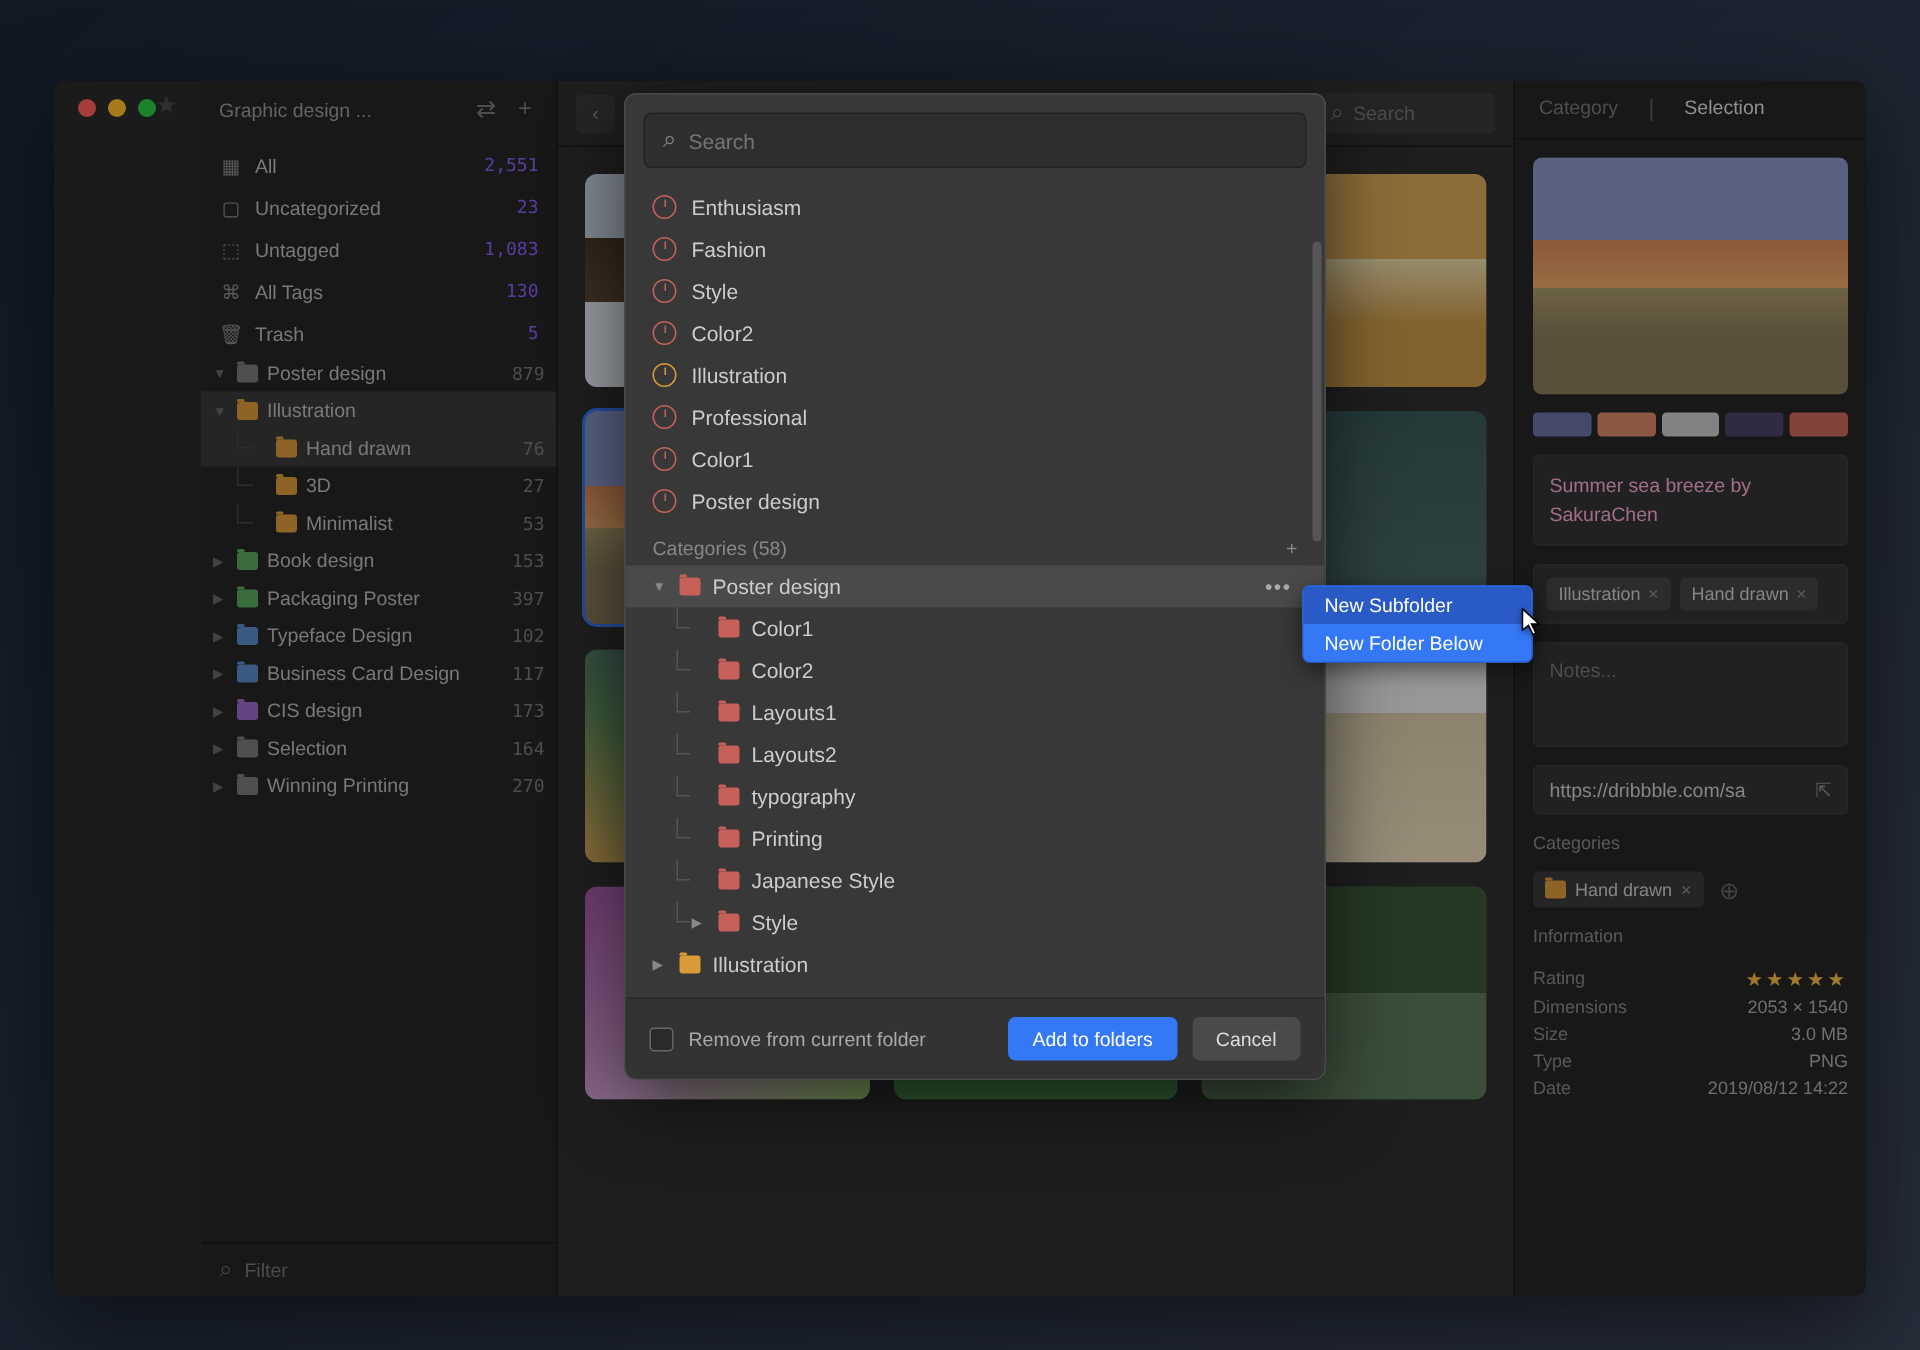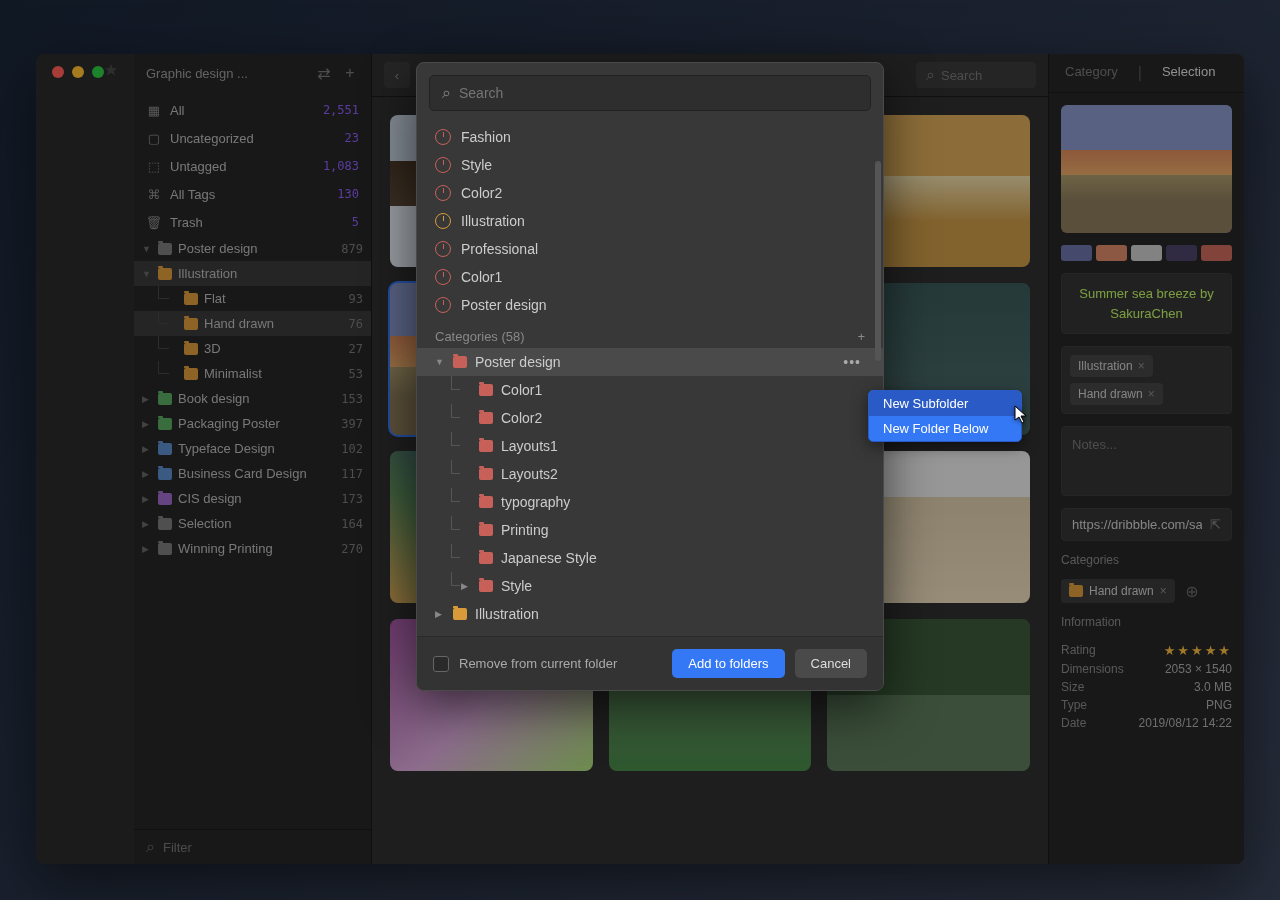--- a/index.html
+++ b/index.html
@@ -43,29 +43,29 @@
 .content-area { flex: 1; background: #2e2e2e; display: flex; flex-direction: column; overflow: hidden; }
 .content-toolbar { display: flex; align-items: center; padding: 8px 12px; gap: 8px; border-bottom: 1px solid #1a1a1a; }
 .nav-btn { width: 26px; height: 26px; background: #3a3a3a; border-radius: 4px; display: flex; align-items: center; justify-content: center; color: #888; cursor: pointer; font-size: 13px; }
 .breadcrumb { color: #999; font-size: 13px; }
 .content-search { margin-left: auto; background: #3a3a3a; border-radius: 4px; padding: 4px 10px; display: flex; align-items: center; gap: 6px; width: 120px; }
 .content-search input { background: transparent; border: none; color: #999; font-size: 13px; outline: none; width: 100%; }
 .grid { flex: 1; overflow-y: auto; padding: 18px; display: grid; grid-template-columns: repeat(3, 1fr); gap: 16px; align-content: start; }
 .thumb { border-radius: 8px; aspect-ratio: 4/3; background: #444; position: relative; overflow: hidden; }
 .thumb.selected { outline: 3px solid #3478f6; outline-offset: -1px; }
 .thumb-art { position: absolute; inset: 0; }
-.inspector { width: 196px; background: #262626; border-left: 1px solid #1a1a1a; display: flex; flex-direction: column; overflow: hidden; }
+.inspector { width: 235px; background: #262626; border-left: 1px solid #1a1a1a; display: flex; flex-direction: column; overflow: hidden; }
 .inspector-tabs { display: flex; padding: 10px 16px; gap: 20px; border-bottom: 1px solid #1a1a1a; }
 .inspector-tab { color: #777; font-size: 13px; cursor: pointer; }
 .inspector-tab.active { color: #ddd; }
 .inspector-body { flex: 1; overflow-y: auto; padding: 12px; display: flex; flex-direction: column; gap: 12px; }
 .preview-thumb { width: 100%; aspect-ratio: 4/3; border-radius: 6px; background: #444; overflow: hidden; position: relative; }
 .palette { display: flex; gap: 4px; }
 .swatch { flex: 1; height: 16px; border-radius: 3px; }
-.title-input { background: #333; border: 1px solid #3a3a3a; border-radius: 4px; padding: 10px; color: #bef264; font-size: 13px; line-height: 1.5; min-height: 56px; text-align: center; }
+.title-input { background: #333; border: 1px solid #3a3a3a; border-radius: 4px; padding: 10px; color: #f9a8d4; font-size: 13px; line-height: 1.5; min-height: 56px; }
 .tag-row { display: flex; gap: 6px; flex-wrap: wrap; background: #333; border: 1px solid #3a3a3a; border-radius: 4px; padding: 8px; }
 .tag-chip { background: #444; color: #ccc; font-size: 12px; padding: 4px 8px; border-radius: 4px; display: flex; align-items: center; gap: 5px; }
 .tag-chip .x { color: #888; cursor: pointer; }
 .notes-input { background: #333; border: 1px solid #3a3a3a; border-radius: 4px; padding: 10px; color: #777; font-size: 13px; min-height: 70px; }
 .link-input { background: #333; border: 1px solid #3a3a3a; border-radius: 4px; padding: 8px 10px; color: #ccc; font-size: 13px; display: flex; align-items: center; gap: 8px; }
 .link-input span:first-child { flex: 1; overflow: hidden; white-space: nowrap; }
 .section-label { color: #888; font-size: 12px; }
 .cat-chip { background: #3a3a3a; color: #ccc; font-size: 12px; padding: 5px 8px; border-radius: 4px; display: inline-flex; align-items: center; gap: 6px; }
 .info-row { display: flex; justify-content: space-between; color: #888; font-size: 12px; font-family: ui-monospace, monospace; padding: 2px 0; }
 .info-row .val { color: #aaa; }
@@ -175,26 +175,20 @@
               <span class="folder-icon fc-gray"></span>
               <span class="folder-label">Poster design</span>
               <span class="folder-count">879</span>
             </div>
             <div class="folder-item selected">
               <span class="folder-caret">▼</span>
               <span class="folder-icon fc-orange"></span>
               <span class="folder-label">Illustration</span>
               <span class="folder-count"></span>
             </div>
-            <div class="folder-item folder-child">
-              <span class="folder-caret"></span>
-              <span class="folder-icon fc-orange"></span>
-              <span class="folder-label">Flat</span>
-              <span class="folder-count">93</span>
-            </div>
             <div class="folder-item folder-child selected">
               <span class="folder-caret"></span>
               <span class="folder-icon fc-orange"></span>
               <span class="folder-label">Hand drawn</span>
               <span class="folder-count">76</span>
             </div>
             <div class="folder-item folder-child">
               <span class="folder-caret"></span>
               <span class="folder-icon fc-orange"></span>
               <span class="folder-label">3D</span>
@@ -379,20 +373,24 @@
 <div class="modal-overlay"></div>
 <div class="modal">
   <div class="modal-search">
     <span style="color:#888">⌕</span>
     <input type="text" placeholder="Search" style="">
   </div>
   <div class="modal-body">
     <div id="recent-items">
         <div class="modal-recent-item">
           <span class="clock-icon "></span>
+          <span>Enthusiasm</span>
+        </div>
+        <div class="modal-recent-item">
+          <span class="clock-icon "></span>
           <span>Fashion</span>
         </div>
         <div class="modal-recent-item">
           <span class="clock-icon "></span>
           <span>Style</span>
         </div>
         <div class="modal-recent-item">
           <span class="clock-icon "></span>
           <span>Color2</span>
         </div>

